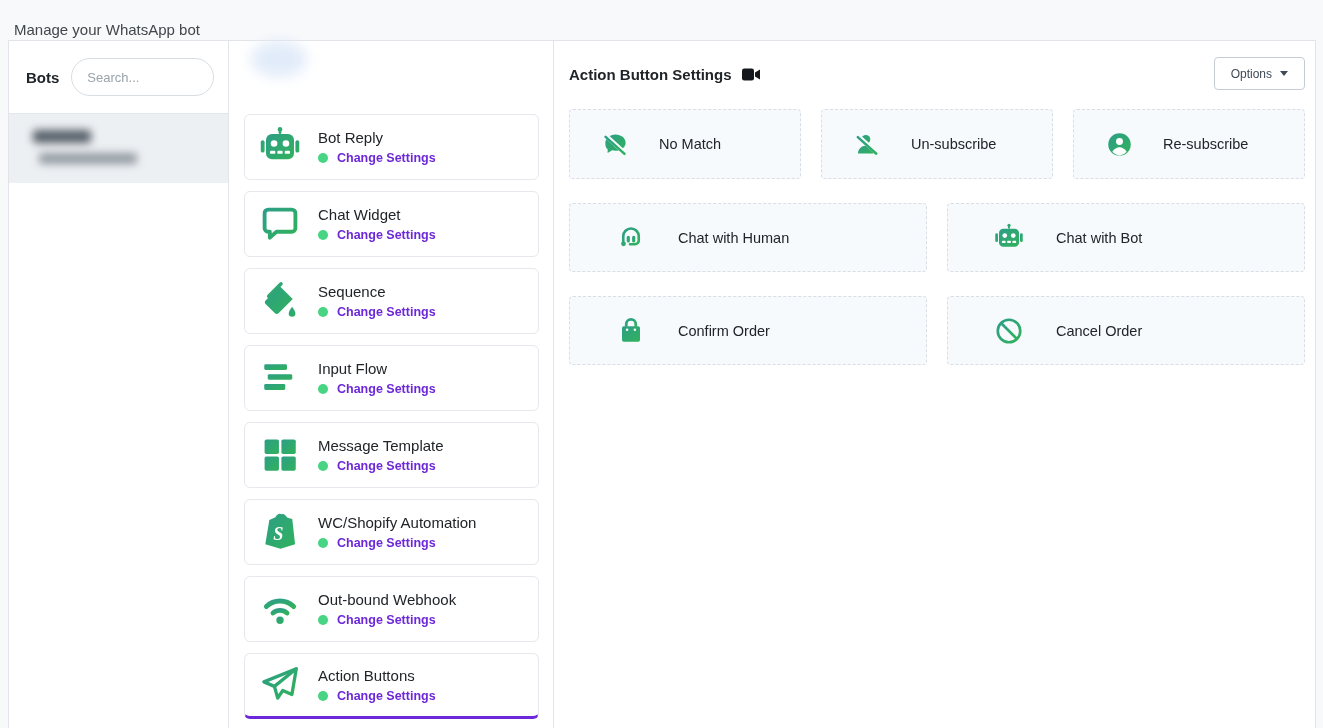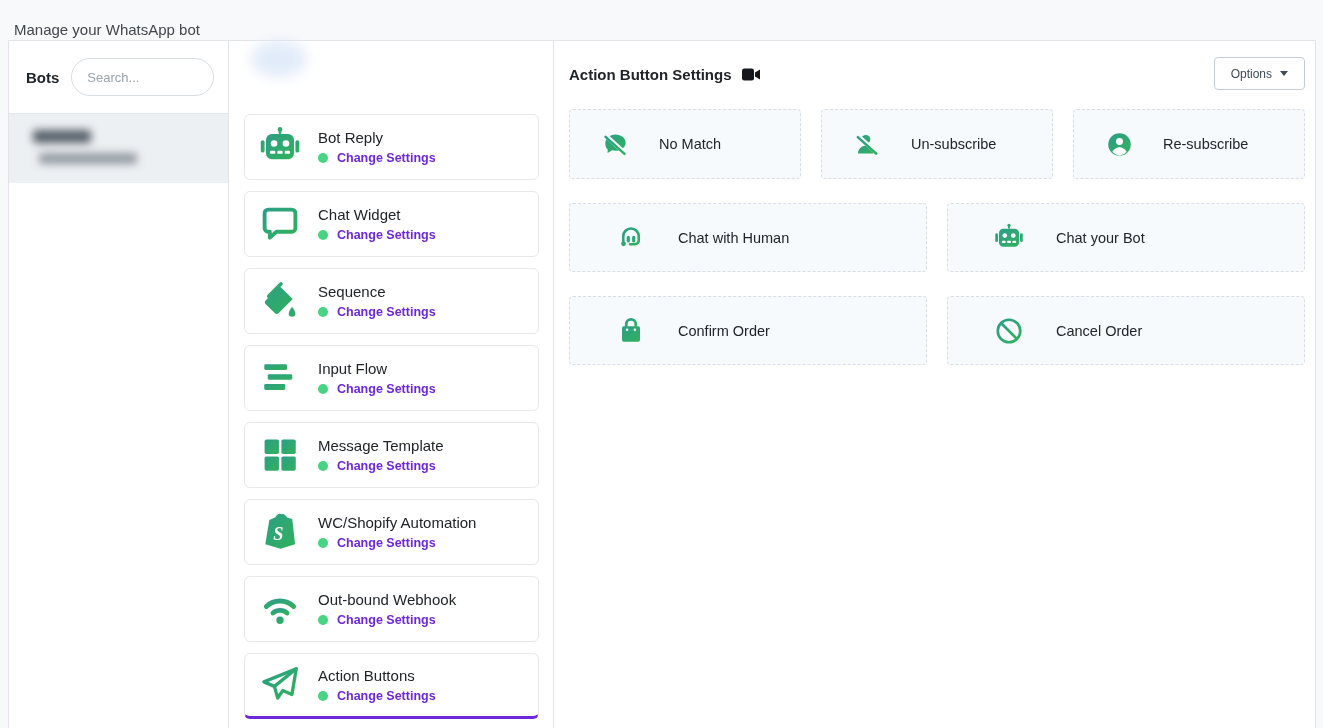--- a/index.html
+++ b/index.html
@@ -327,21 +327,21 @@
             <rect x="1" y="8.2" width="2.2" height="7" rx="1.1"></rect>
                 <rect x="20.8" y="8.2" width="2.2" height="7" rx="1.1"></rect>
               </g>
             <circle cx="8.6" cy="10" r="1.9" fill="#fff"></circle>
               <circle cx="15.4" cy="10" r="1.9" fill="#fff"></circle>
             <rect x="6.3" y="14.2" width="3" height="1.7" rx="0.5" fill="#fff"></rect>
             <rect x="10.5" y="14.2" width="3" height="1.7" rx="0.5" fill="#fff"></rect>
             <rect x="14.7" y="14.2" width="3" height="1.7" rx="0.5" fill="#fff"></rect>
           </svg>
         </span>
-        <span class="alabel">Chat your Bot</span>
+        <span class="alabel">Chat with Bot</span>
       </div>
     </div>
 
     <div class="action-row">
       <div class="acard wide">
         <span class="icon-box">
           <svg viewBox="0 0 24 24">
             <path d="M8.2 8.6V6.4a3.8 3.8 0 0 1 7.6 0v2.2" fill="none" stroke="url(#gg)" stroke-width="2.2"></path>
             <rect x="4.8" y="8.2" width="14.4" height="12.4" rx="1.4" fill="url(#gg)"></rect>
             <circle cx="8.9" cy="11" r="1" fill="#fff"></circle>

